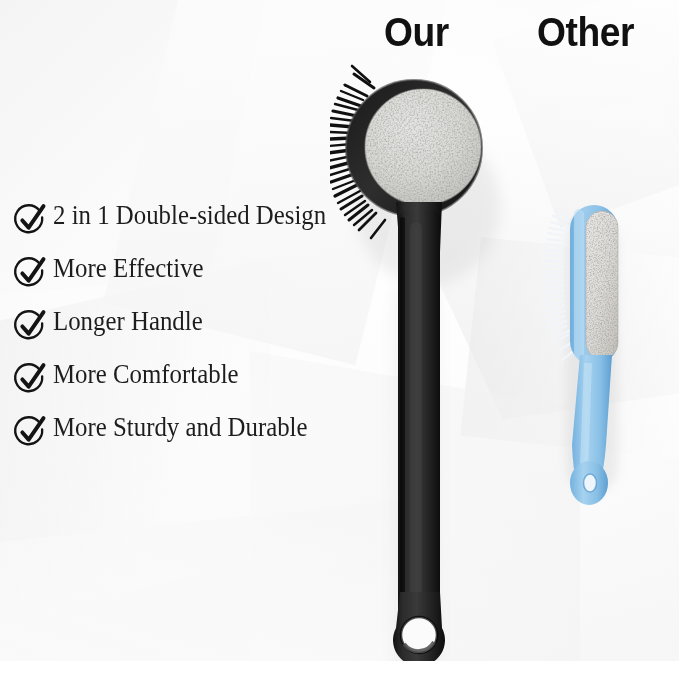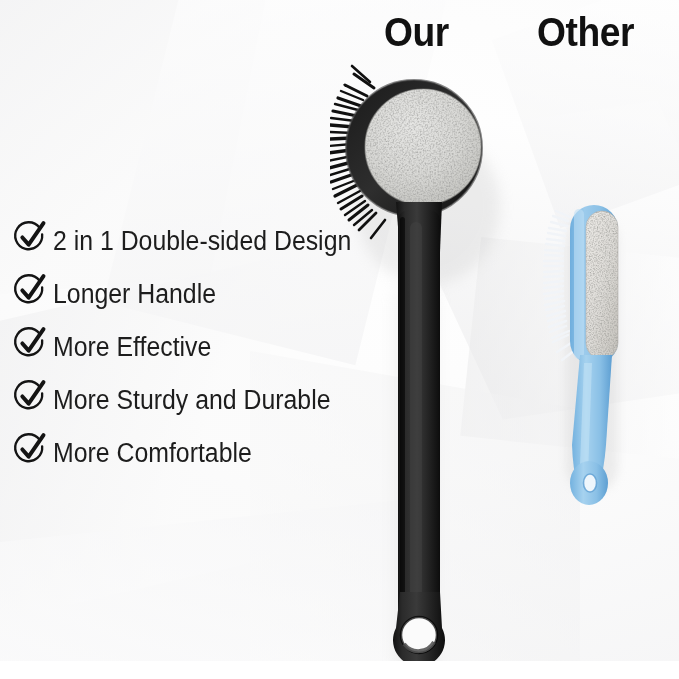--- a/index.html
+++ b/index.html
@@ -97,21 +97,22 @@
   #feature-list {
     position: absolute;
     left: 12px;
     top: 202px;
     width: 370px;
   }
   .feature-row {
     position: relative;
     height: 53px;
     display: flex;
-    align-items: flex-end;
+    align-items: flex-start;
+    font-family: Liberation Serif, serif;
   }
   .check-icon {
     flex: 0 0 auto;
     width: 36px;
     height: 36px;
     margin-right: 5px;
     display: block;
   }
   .feature-label {
     font-size: 27px;
@@ -167,45 +168,45 @@
         <path d="M11.5 20.5 L18.5 28.5 L35 4.5" fill="none" stroke="#141414" stroke-width="4.4" stroke-linecap="round" stroke-linejoin="round"></path>
       </svg>
       <span class="feature-label">2 in 1 Double-sided Design</span>
     </div>
 
     <div class="feature-row">
       <svg class="check-icon" viewBox="0 0 40 40">
         <path d="M30.5 9.5 A15 15 0 1 0 33.5 17.2" fill="none" stroke="#141414" stroke-width="2.6" stroke-linecap="round"></path>
         <path d="M11.5 20.5 L18.5 28.5 L35 4.5" fill="none" stroke="#141414" stroke-width="4.4" stroke-linecap="round" stroke-linejoin="round"></path>
       </svg>
+      <span class="feature-label">More Effective</span>
+    </div>
+
+    <div class="feature-row">
+      <svg class="check-icon" viewBox="0 0 40 40">
+        <path d="M30.5 9.5 A15 15 0 1 0 33.5 17.2" fill="none" stroke="#141414" stroke-width="2.6" stroke-linecap="round"></path>
+        <path d="M11.5 20.5 L18.5 28.5 L35 4.5" fill="none" stroke="#141414" stroke-width="4.4" stroke-linecap="round" stroke-linejoin="round"></path>
+      </svg>
       <span class="feature-label">Longer Handle</span>
     </div>
 
     <div class="feature-row">
       <svg class="check-icon" viewBox="0 0 40 40">
         <path d="M30.5 9.5 A15 15 0 1 0 33.5 17.2" fill="none" stroke="#141414" stroke-width="2.6" stroke-linecap="round"></path>
         <path d="M11.5 20.5 L18.5 28.5 L35 4.5" fill="none" stroke="#141414" stroke-width="4.4" stroke-linecap="round" stroke-linejoin="round"></path>
       </svg>
-      <span class="feature-label">More Effective</span>
+      <span class="feature-label">More Comfortable</span>
     </div>
 
     <div class="feature-row">
       <svg class="check-icon" viewBox="0 0 40 40">
         <path d="M30.5 9.5 A15 15 0 1 0 33.5 17.2" fill="none" stroke="#141414" stroke-width="2.6" stroke-linecap="round"></path>
         <path d="M11.5 20.5 L18.5 28.5 L35 4.5" fill="none" stroke="#141414" stroke-width="4.4" stroke-linecap="round" stroke-linejoin="round"></path>
       </svg>
       <span class="feature-label">More Sturdy and Durable</span>
-    </div>
-
-    <div class="feature-row">
-      <svg class="check-icon" viewBox="0 0 40 40">
-        <path d="M30.5 9.5 A15 15 0 1 0 33.5 17.2" fill="none" stroke="#141414" stroke-width="2.6" stroke-linecap="round"></path>
-        <path d="M11.5 20.5 L18.5 28.5 L35 4.5" fill="none" stroke="#141414" stroke-width="4.4" stroke-linecap="round" stroke-linejoin="round"></path>
-      </svg>
-      <span class="feature-label">More Comfortable</span>
     </div>
 
   </div>
 
   <svg id="brush-our" viewBox="0 0 185 620">
     <defs>
       <linearGradient id="handleGrad" x1="0" y1="0" x2="1" y2="0">
         <stop offset="0%" stop-color="#121212"></stop>
         <stop offset="18%" stop-color="#2b2b2b"></stop>
         <stop offset="45%" stop-color="#3a3a3a"></stop>

